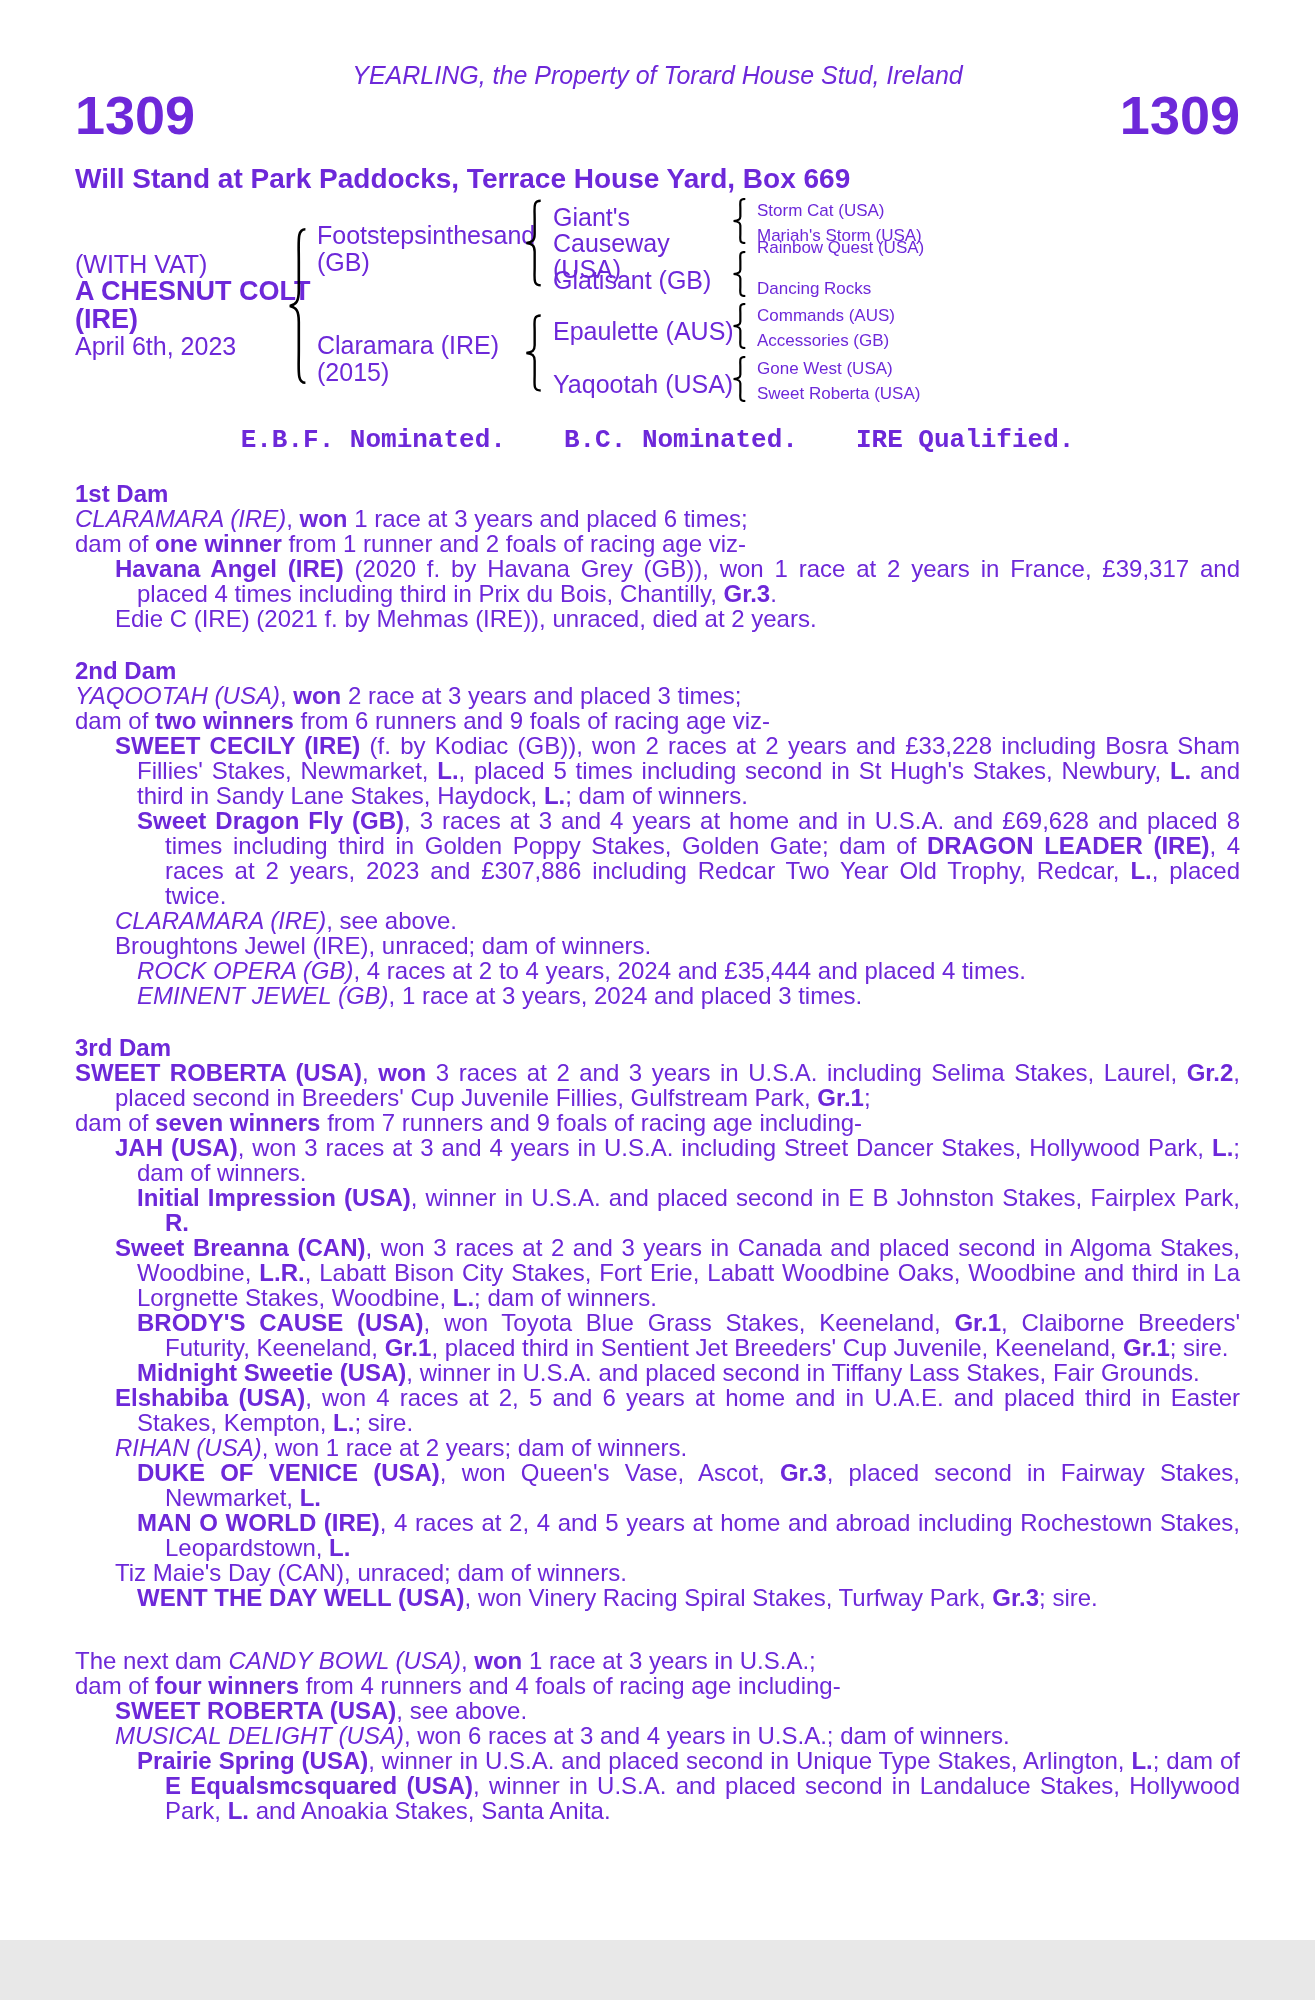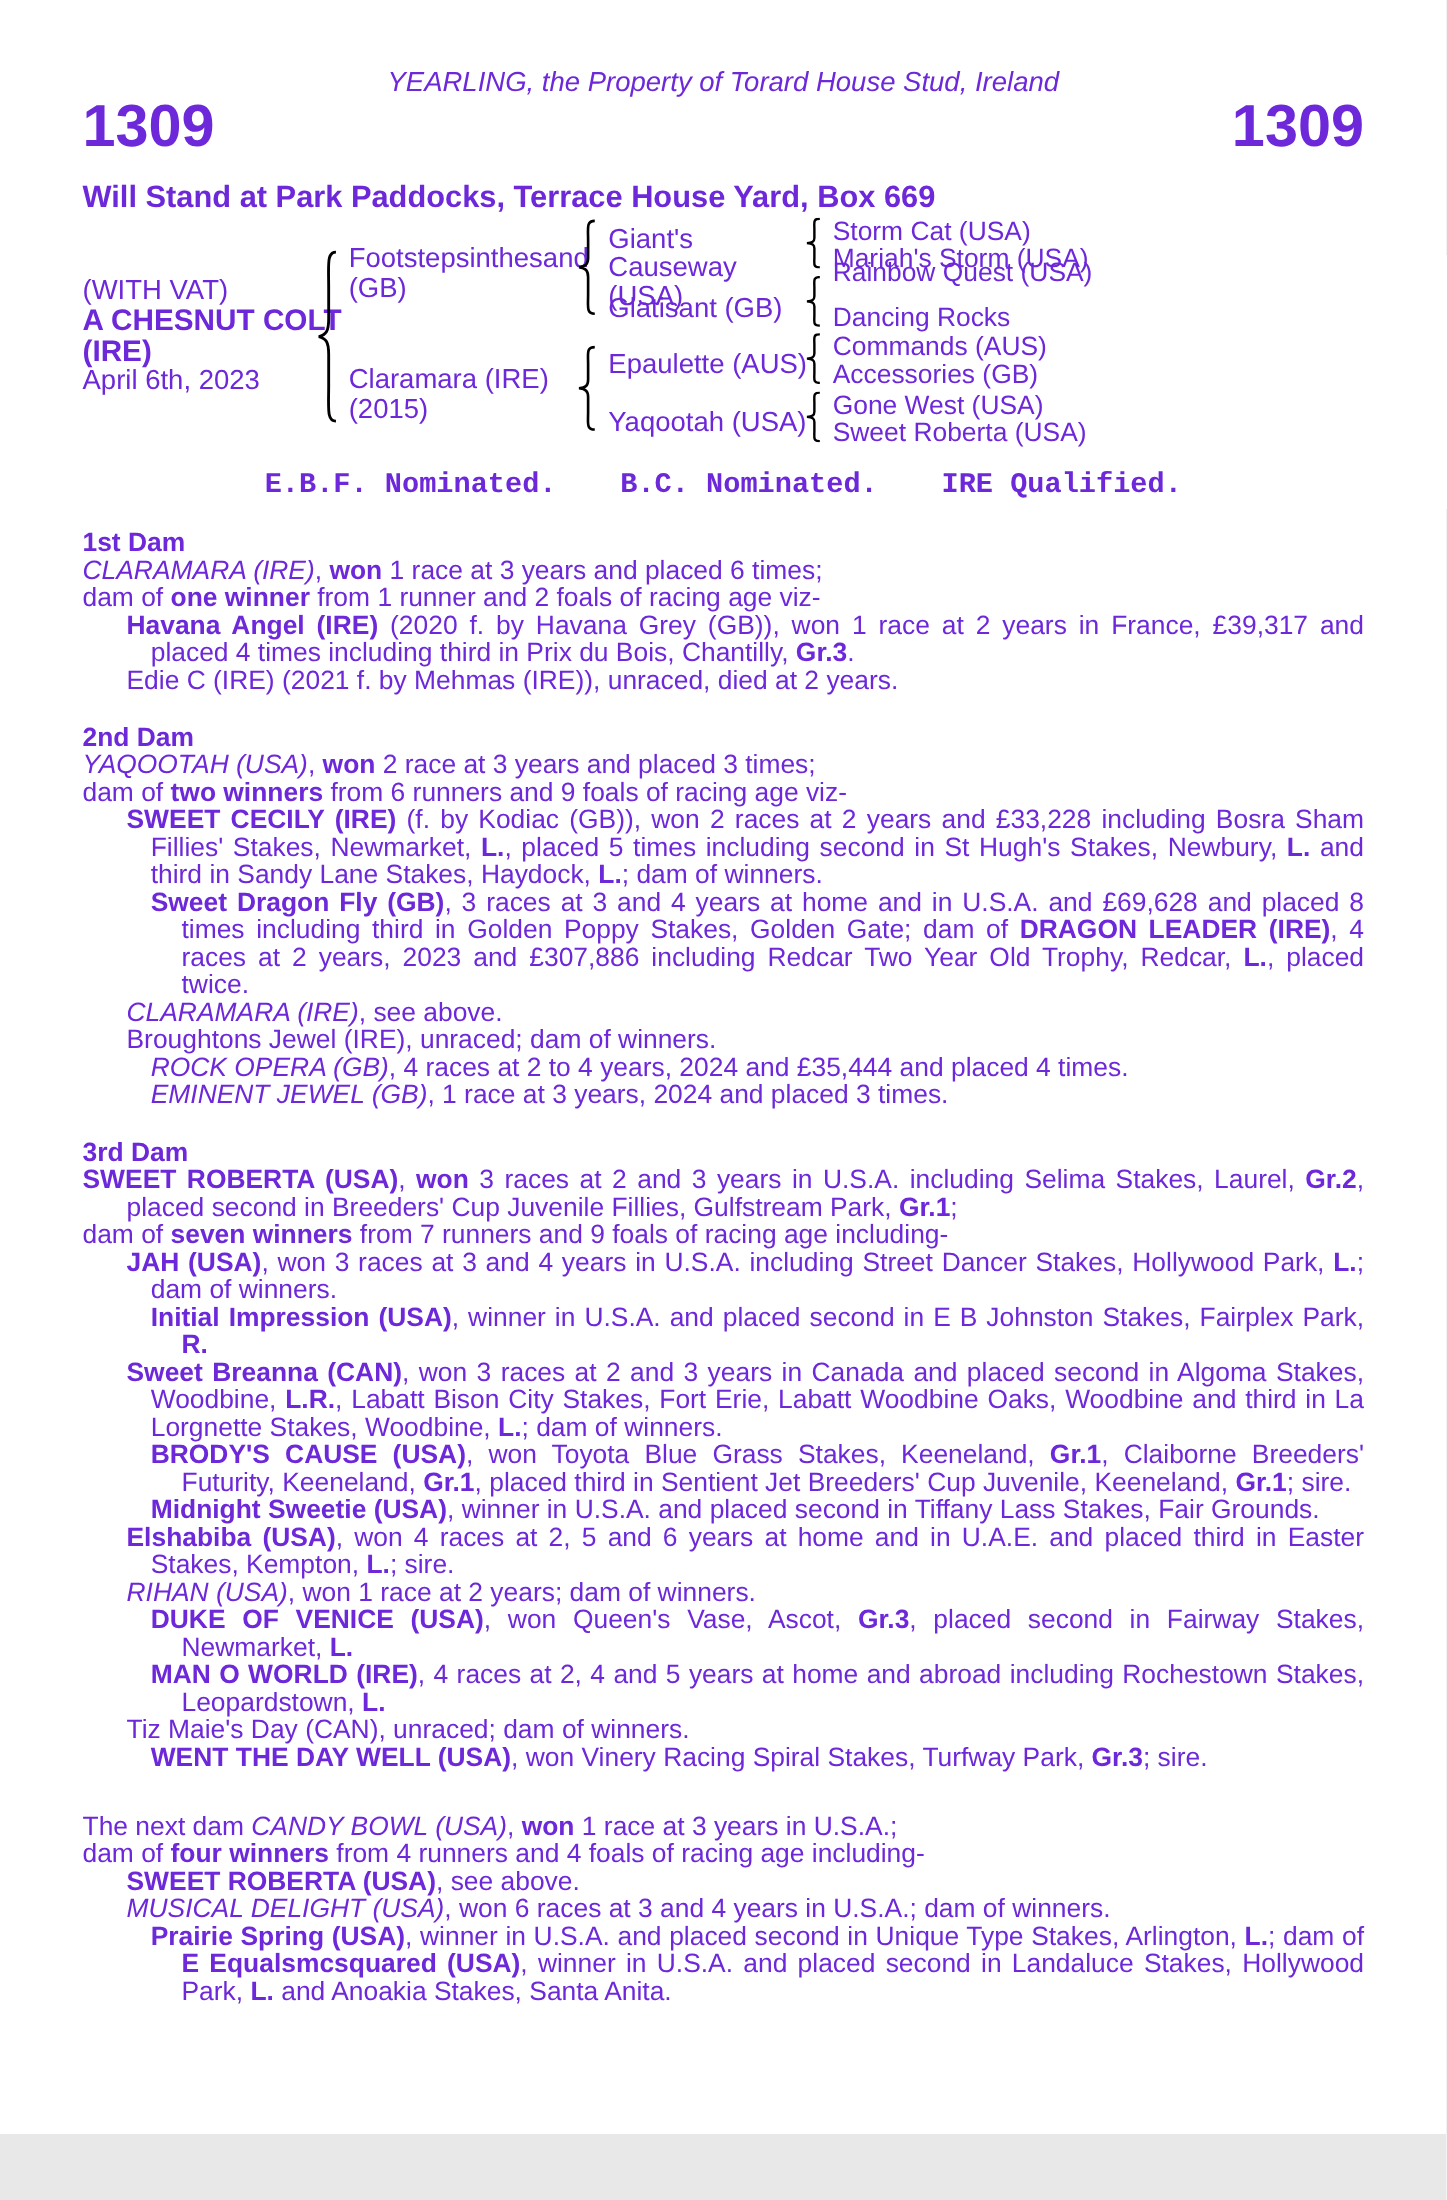--- a/index.html
+++ b/index.html
@@ -59,21 +59,21 @@
   .brace-ggp4{left:655px;top:160px;width:18px;height:46px;}
   .parent-cell{left:242px;width:208px;line-height:27px;}
   .sire-cell{top:26px;}
   .dam-cell{top:136px;}
   .gp-col,.ggp-col{left:0;top:0;width:0;height:0;}
   .gp-item{position:absolute;left:478px;width:190px;line-height:26px;}
   .gp-0{top:8px;}
   .gp-1{top:71px;white-space:nowrap;}
   .gp-2{top:122px;white-space:nowrap;}
   .gp-3{top:175px;white-space:nowrap;}
-  .ggp-item{position:absolute;left:682px;white-space:nowrap;font-size:24px;line-height:24px;}
+  .ggp-item{position:absolute;left:682px;white-space:nowrap;font-size:17px;line-height:24px;}
   .ggp-item:nth-child(1){top:3px;}
   .ggp-item:nth-child(2){top:28px;}
   .ggp-item:nth-child(3){top:40px;}
   .ggp-item:nth-child(4){top:81px;}
   .ggp-item:nth-child(5){top:108px;}
   .ggp-item:nth-child(6){top:133px;}
   .ggp-item:nth-child(7){top:161px;}
   .ggp-item:nth-child(8){top:186px;}
   
   .nominations{

